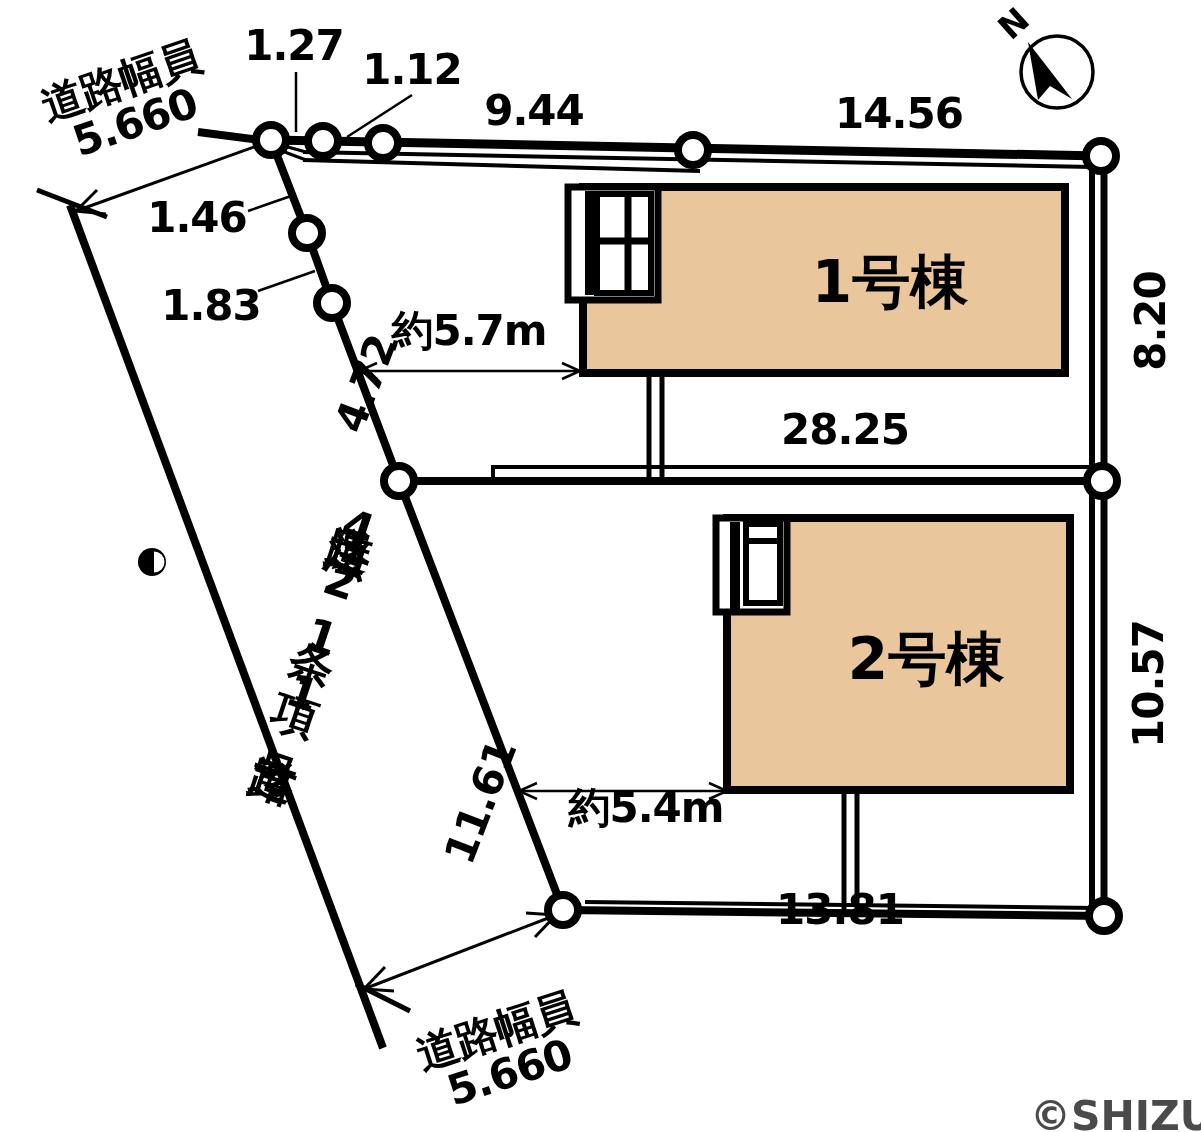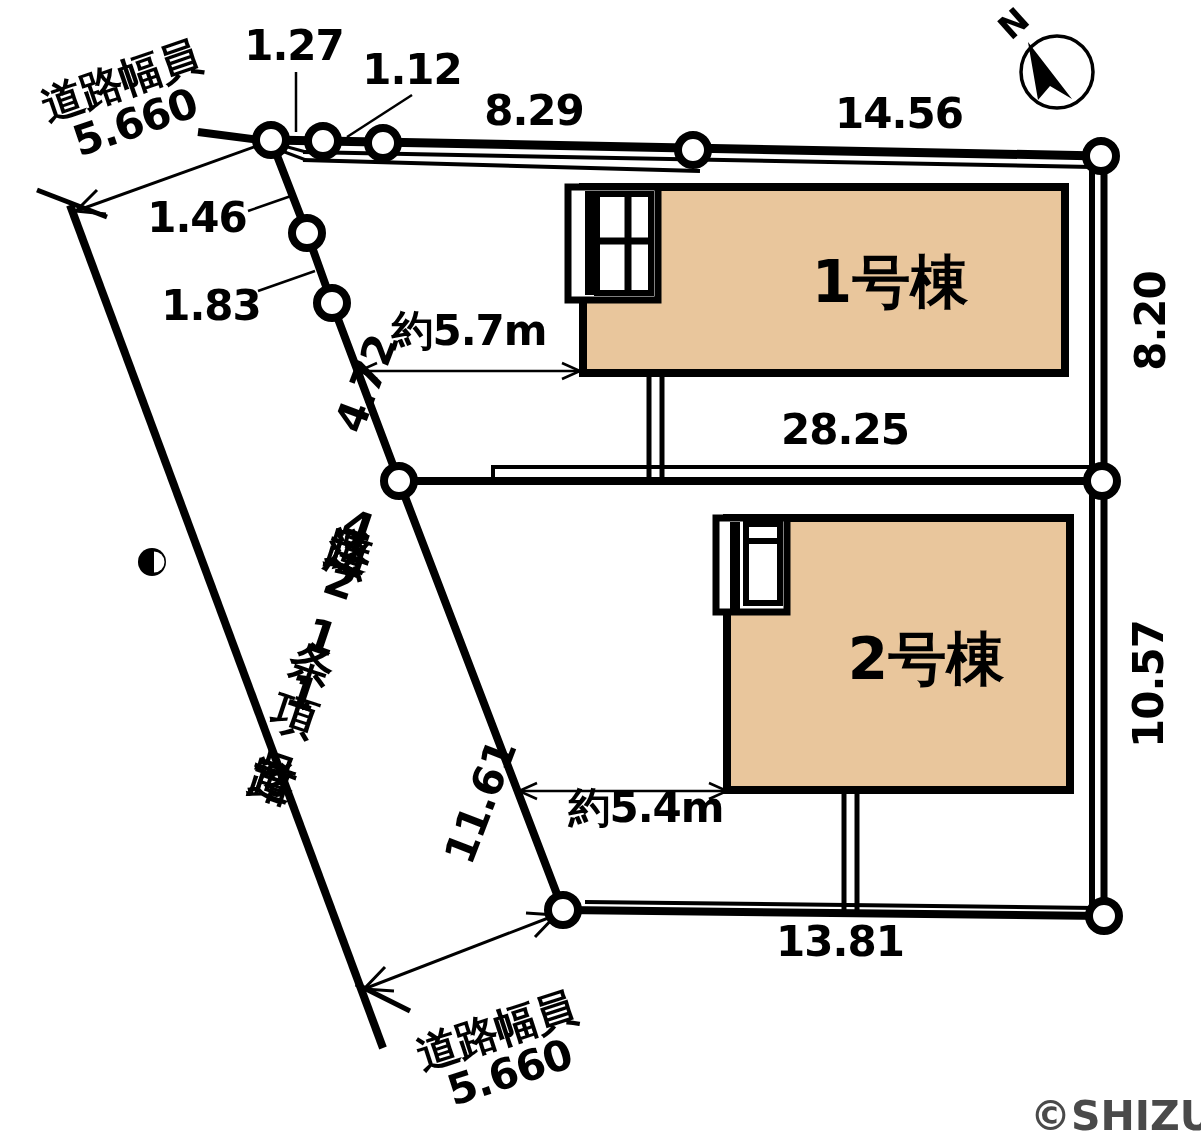--- a/index.html
+++ b/index.html
@@ -128,30 +128,30 @@
   </g>
 
   <g>
     <circle cx="1057" cy="72" r="36" fill="#fff" stroke="#000" stroke-width="3.5"></circle>
     <polygon points="1028,42 1072,99 1050,86 1038,100" fill="#000"></polygon>
   </g>
 </svg>
 
 <div class="lbl" style="left:294px;top:46px">1.27</div>
 <div class="lbl" style="left:412px;top:70px">1.12</div>
-<div class="lbl" style="left:534px;top:111px">8.29</div>
+<div class="lbl" style="left:534px;top:111px">9.44</div>
 <div class="lbl" style="left:899px;top:114px">14.56</div>
 <div class="lbl" style="left:197px;top:218px">1.46</div>
 <div class="lbl" style="left:211px;top:306px">1.83</div>
 <div class="lbl" style="left:366px;top:384px;--rot:-69deg">4.72</div>
 <div class="lbl" style="left:481px;top:802px;--rot:-69deg">11.61</div>
 <div class="lbl" style="left:1151px;top:321px;--rot:-90deg">8.20</div>
 <div class="lbl" style="left:1149px;top:684px;--rot:-90deg">10.57</div>
 <div class="lbl" style="left:845px;top:430px">28.25</div>
-<div class="lbl" style="left:840px;top:942px">13.81</div>
+<div class="lbl" style="left:840px;top:910px">13.81</div>
 
 <div class="lbl" style="left:469px;top:331px">約5.7m</div>
 <div class="lbl" style="left:646px;top:808px">約5.4m</div>
 
 <div class="lbl" style="left:128px;top:102px;--rot:-19deg">
   <div>道路幅員</div>
   <div>5.660</div>
 </div>
 <div class="lbl" style="left:503px;top:1052px;--rot:-18deg">
   <div>道路幅員</div>

